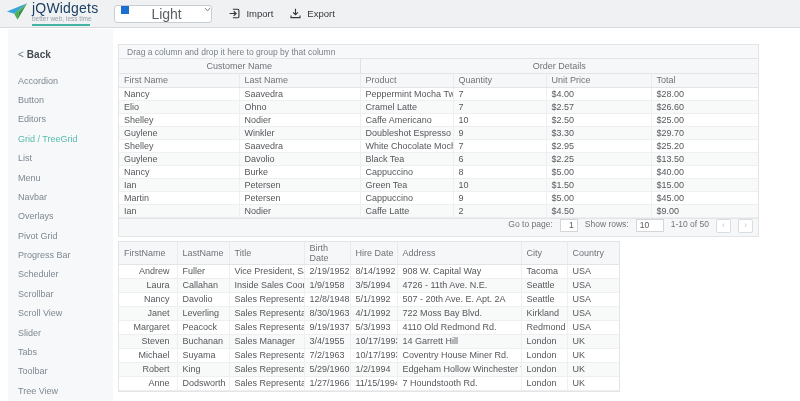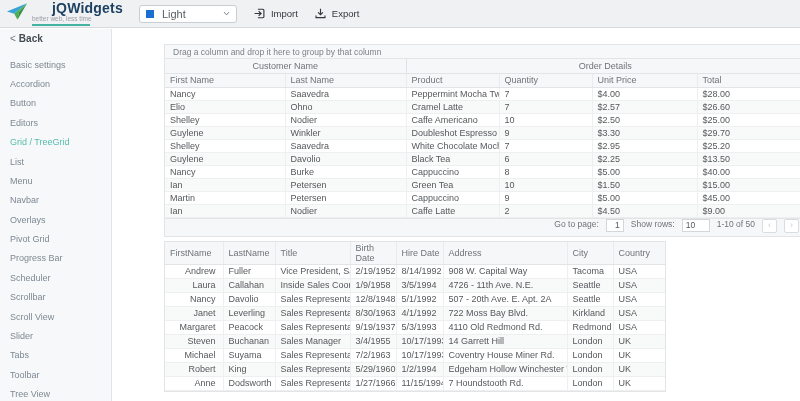--- a/index.html
+++ b/index.html
@@ -4,47 +4,47 @@
 <style>
   * { box-sizing: border-box; }
   html,body { margin:0; padding:0; width:800px; height:401px; overflow:hidden;
               font-family:"Liberation Sans", sans-serif; background:#fff; }
 
   
   .topbar { height:28px; background:#f0f1f3; border-bottom:1px solid #d6dadd;
             display:flex; align-items:center; padding:0 10px 0 6px; gap:16px; }
   .logo { display:flex; align-items:flex-start; gap:4px; cursor:pointer; }
   .logo-text-wrap { display:flex; flex-direction:column; line-height:1; }
-  .logo-title { font-size:14px; font-weight:bold; color:#1d4162; letter-spacing:.2px;margin-left:20px; }
+  .logo-title { font-size:14px; font-weight:normal; color:#1d4162; letter-spacing:.2px; }
   .logo-tagline { font-size:6.5px; color:#98a0a7; margin-top:1px; }
   .logo-underline { height:2px; width:58px; background:#45b3a2; margin-top:1px; }
 
   .theme-select { width:98px; height:18px; background:#fff; border:1px solid #c9ced3;
-                  border-radius:3px; display:flex; align-items:center; gap:8px;
-                  padding:0 6px; font-size:11px; color:#5a6065; cursor:pointer; }
+                  border-radius:3px; display:flex; gap:22px;
+                  padding:0 6px; font-size:14px; color:#5a6065; cursor:pointer; }
   .swatch { width:8px; height:8px; background:#1b6fd0; flex:0 0 auto; }
   .theme-label { flex:1 1 auto; }
   .chev { width:7px; height:7px; flex:0 0 auto; }
 
   .tool-btn { display:flex; align-items:center; gap:5px; font-size:9.5px; color:#33383d;
               cursor:pointer; font-weight:normal; }
   .tool-btn svg { display:block; }
 
   
-  .sidebar { position:absolute; left:0; top:29px; bottom:0; width:112px;
-             background:#f7f8f9; border-right:1px solid #e2e5e8; padding:4px 4px 0 10px;
+  .sidebar { position:absolute; left:8px; top:29px; bottom:0; width:112px;
+             background:#f7f8f9; border-right:1px solid #e2e5e8; padding:20px 4px 0 10px;
              font-size:9px; }
   .back { font-size:10px; font-weight:bold; color:#454c54; margin-bottom:11px; cursor:pointer; }
   .back .lt { color:#6a737c; margin-right:3px; font-weight:normal; }
   .side-item { color:#7d8893; padding:4.7px 0; cursor:pointer; white-space:nowrap; }
   .side-item.active { color:#55bcad; }
 
   
   .content { position:absolute; left:113px; top:29px; right:0; bottom:0;
-             background:#fff; padding:15px 0 0 5px;margin-left:46px; }
+             background:#fff; padding:15px 0 0 5px; }
 
   .gridbox { width:641px; border:1px solid #e2e4e6; font-size:9px; color:#55585c; }
   .group-panel { height:14px; line-height:14px; padding-left:8px; background:#f7f8f9;
                  color:#7b8187; border-bottom:1px solid #e2e4e6; font-size:8.5px; }
   table { border-collapse:collapse; table-layout:fixed; width:100%; font-size:9px; }
   th { font-weight:normal; background:#f6f7f8; color:#6f7479; }
   tr.grp-row th { height:14px; text-align:center; border-bottom:1px solid #e2e4e6; }
   tr.grp-row th:first-child { border-right:1px solid #dfe2e4; }
   tr.col-row th { height:14px; text-align:left; padding-left:5px;
                   border-bottom:1px solid #e2e4e6; border-right:1px solid #e9ebed; }
@@ -117,21 +117,20 @@
     <span>Export</span>
   </div>
 </div>
 
 <div class="sidebar">
   <div class="back">
     <span class="lt">&lt;</span><span>Back</span>
   </div>
   <div id="sidebar-list">
 
-      <div class="side-item">Basic settings</div>
 
       <div class="side-item">Accordion</div>
 
       <div class="side-item">Button</div>
 
       <div class="side-item">Editors</div>
 
       <div class="side-item active">Grid / TreeGrid</div>
 
       <div class="side-item">List</div>

